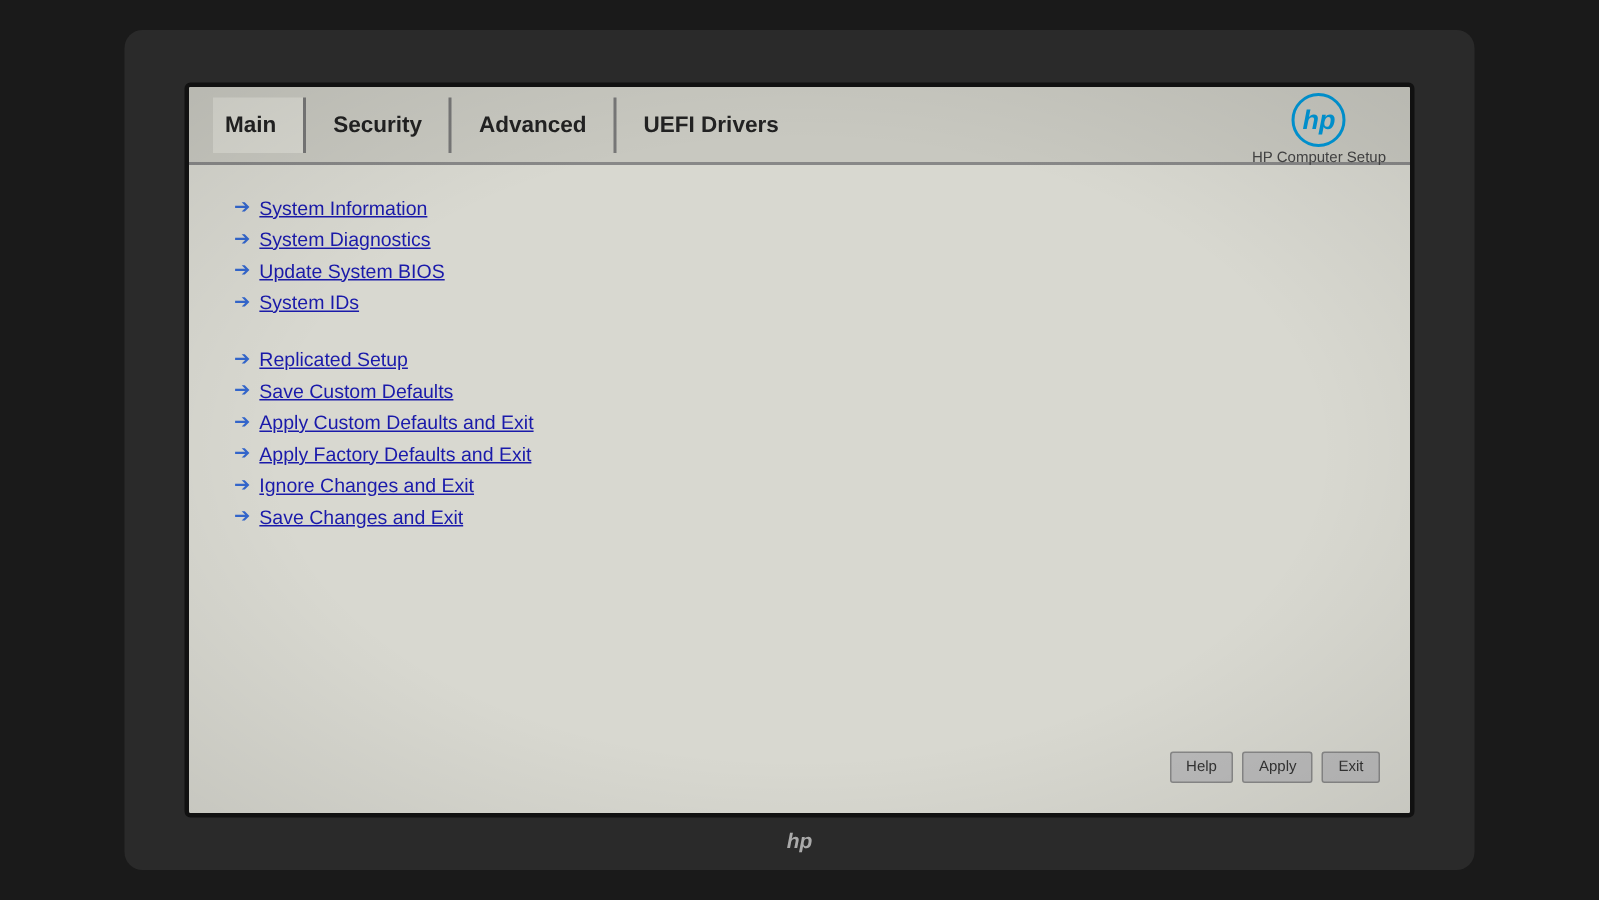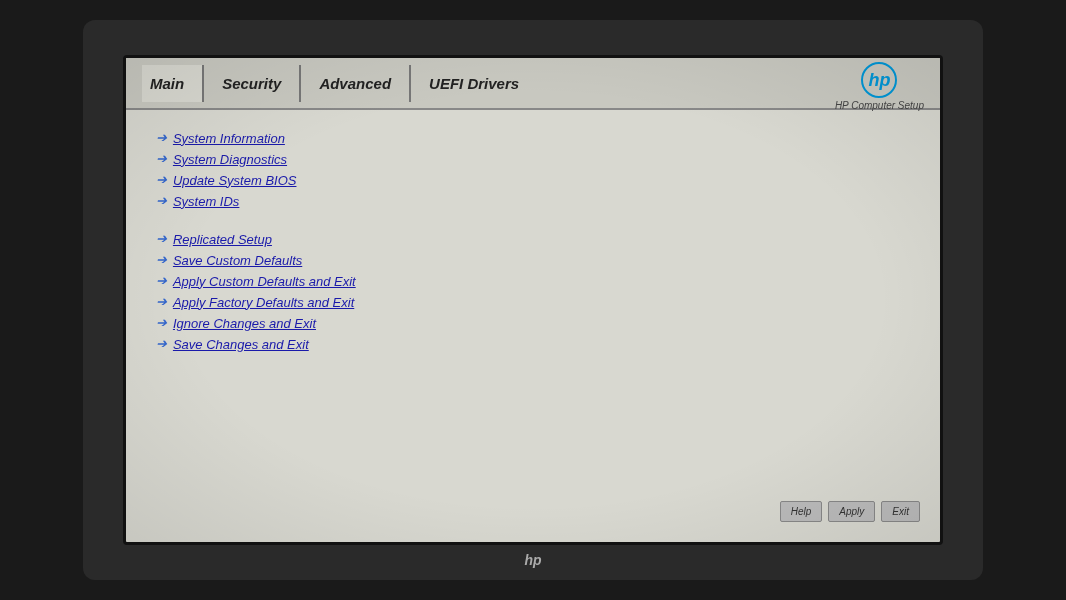--- a/index.html
+++ b/index.html
@@ -1,15 +1,15 @@
 <!DOCTYPE html>
 <html><head>
   <meta charset="utf-8">
   <style>
-    * { margin: 0; padding: 0; box-sizing: border-box; font-style: italic; }
+    * { margin: 0; padding: 0; box-sizing: border-box; }
 
     body {
       width: 1066px;
       height: 600px;
       background: #1a1a1a;
       display: flex;
       align-items: center;
       justify-content: center;
       overflow: hidden;
     }

